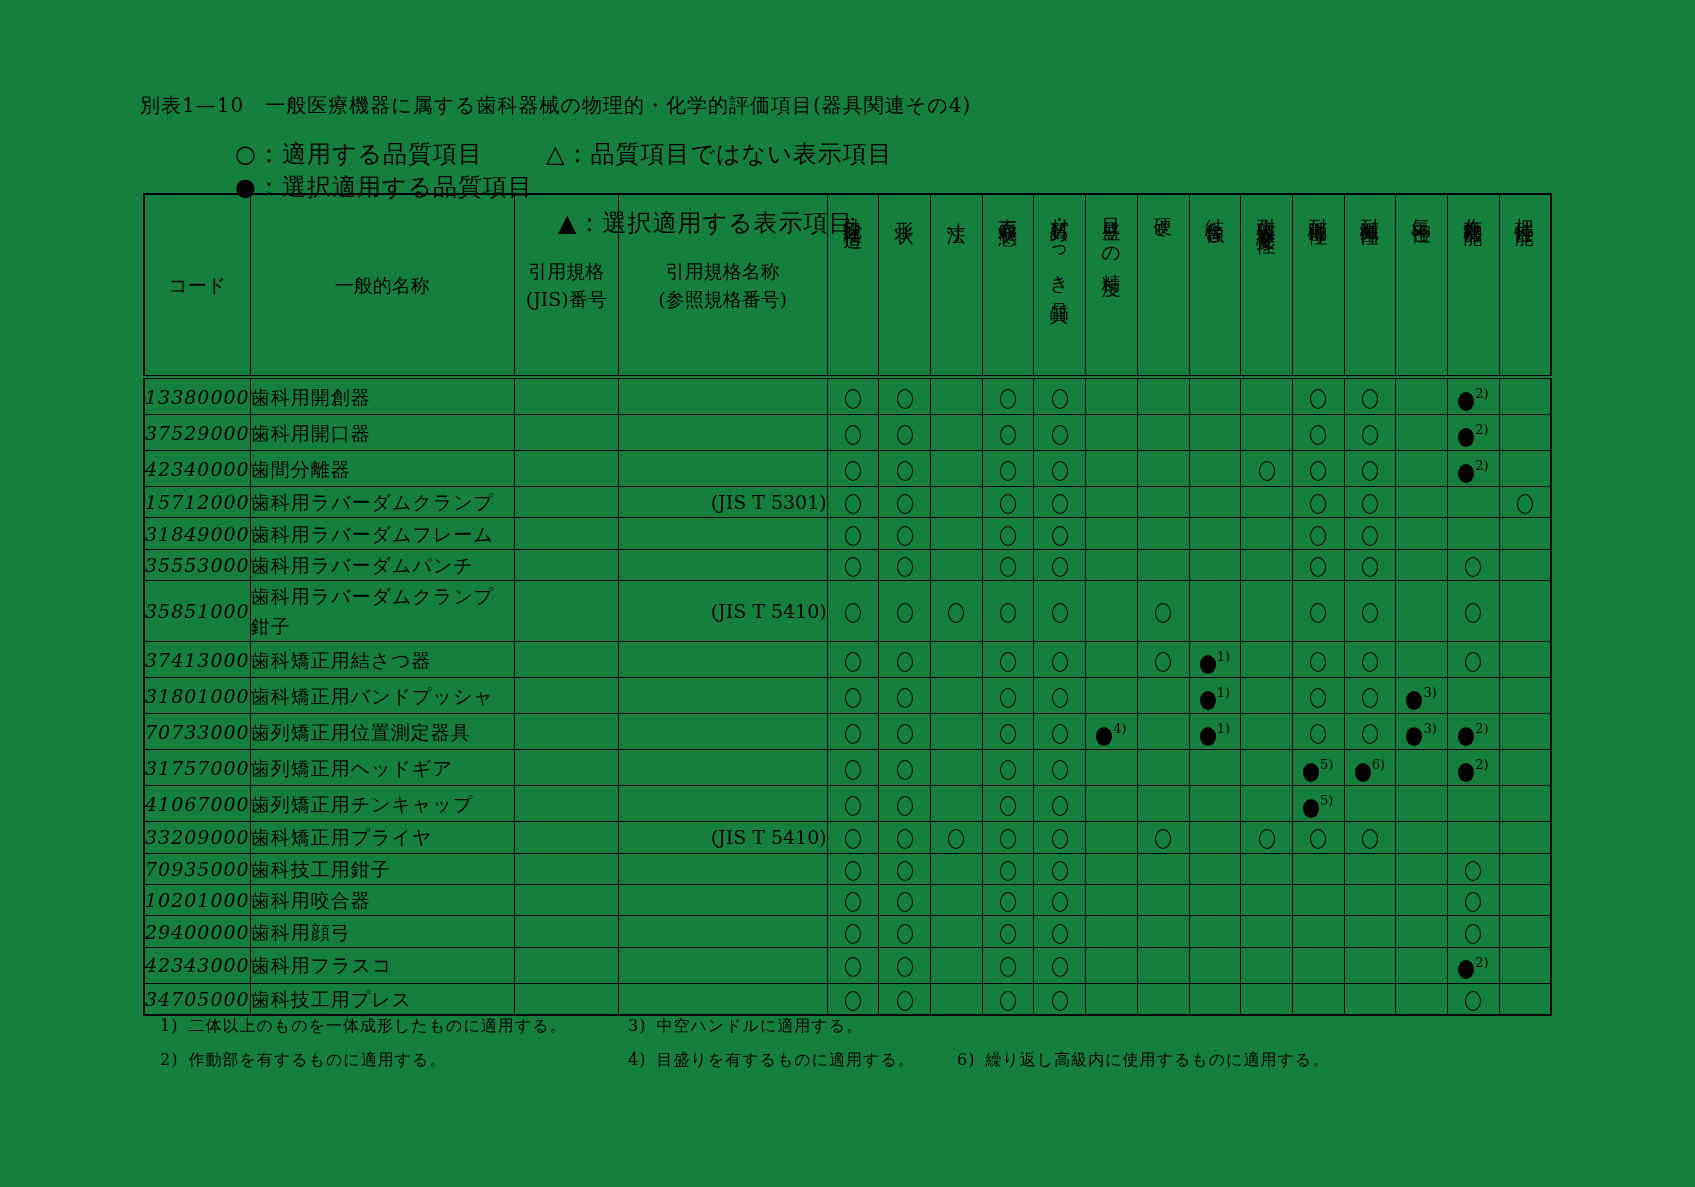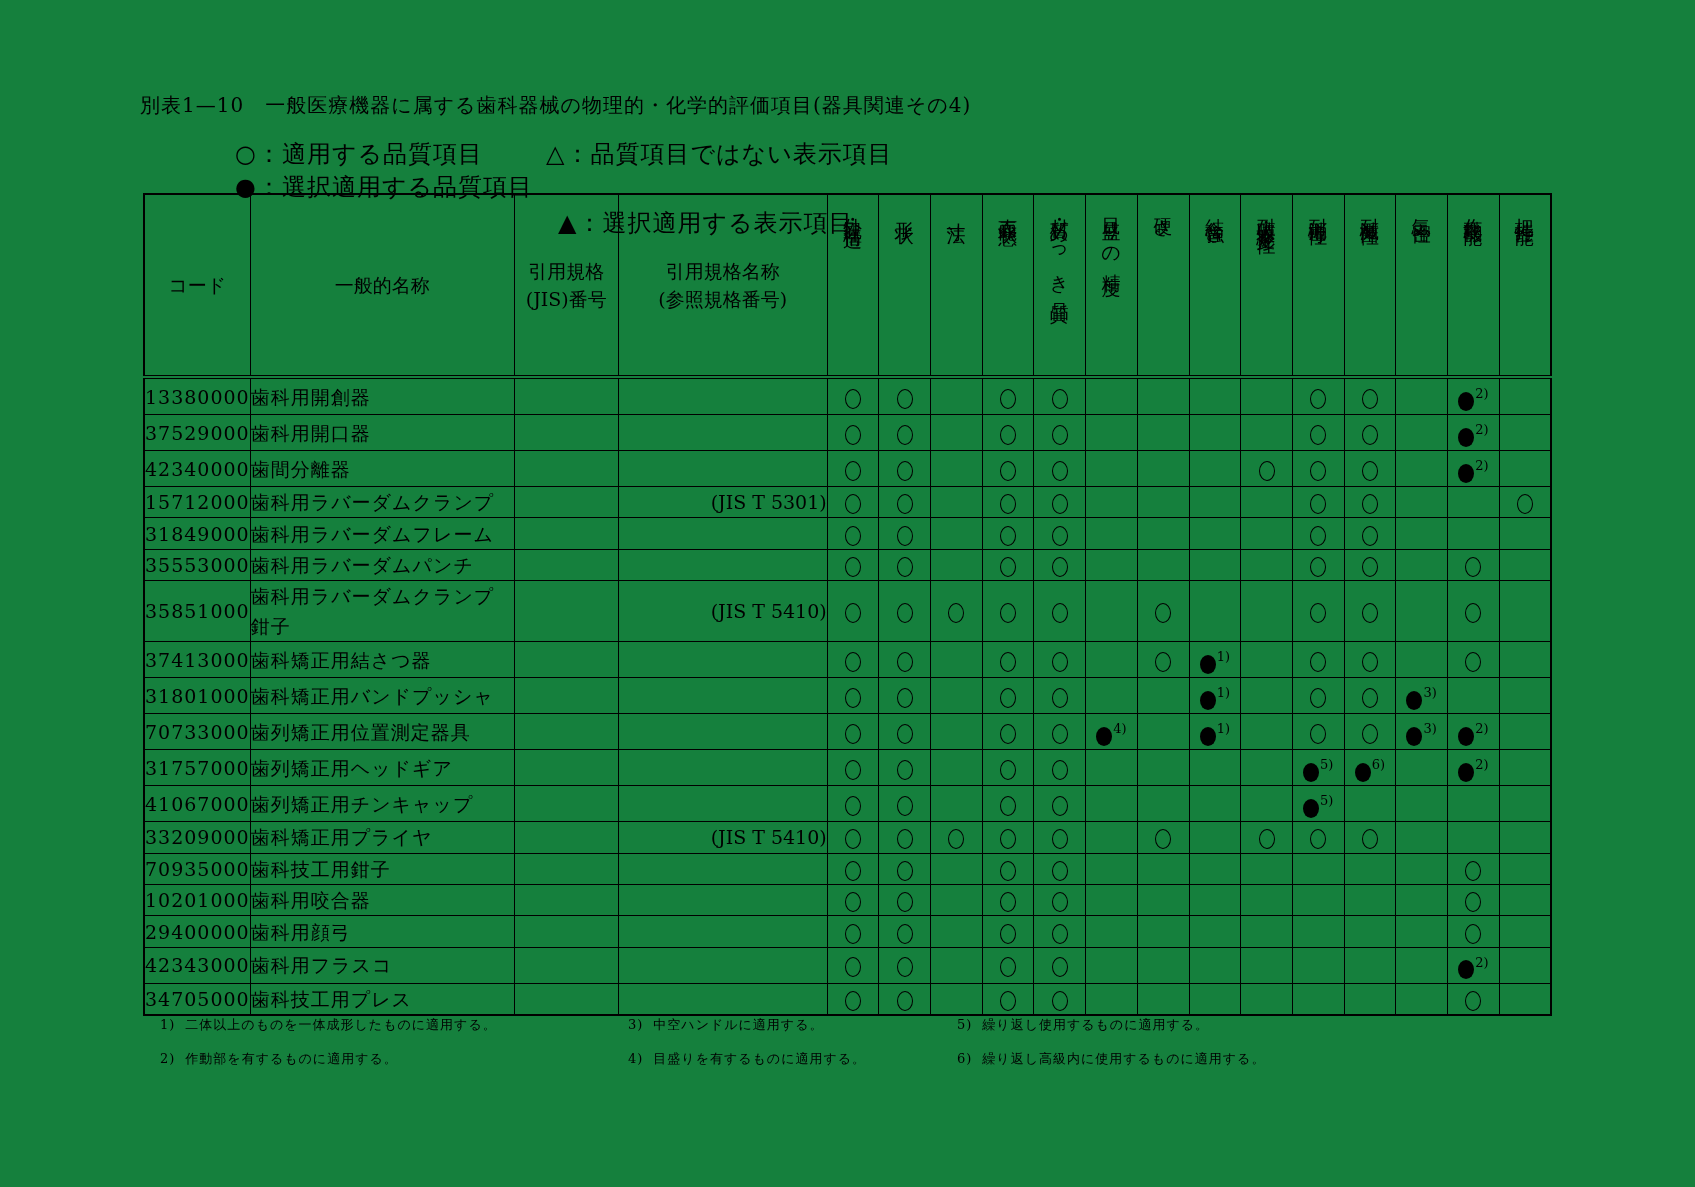--- a/index.html
+++ b/index.html
@@ -48,21 +48,21 @@
     text-orientation:upright;
     letter-spacing:3px;
     padding-top:8px;
     line-height:1.0;
   }
   .hline{display:block;line-height:1.5;}
   table.eval tbody td{
     height:30.4px;
     line-height:30px;
   }
-  td.code{text-align:center;letter-spacing:1px;}
+  td.code{text-align:center;letter-spacing:1px;font-style:italic;}
   td.name{text-align:left;padding-left:9px;letter-spacing:1px;}
   td.jis{text-align:center;}
   td.ref{text-align:right;font-size:18px;letter-spacing:0px;}
   td.mark{text-align:center;vertical-align:middle;}
   .ring{
     display:inline-block;
     width:14px;height:18px;
     border:1px solid #000;
     border-radius:50%;
     vertical-align:middle;
@@ -75,21 +75,21 @@
     background:#000;
     vertical-align:middle;
   }
   .fnsup{
     display:inline-block;
     font-size:13px;
     vertical-align:8px;
     margin-left:1px;
     letter-spacing:0;
   }
-  .footnote{font-size:13px;letter-spacing:1px;}
+  .footnote{font-size:16px;letter-spacing:1px;}
   .fn-num{display:inline-block;margin-right:10px;}
 </style>
 </head>
 <body>
 
 <div class="page">
 
   <div class="abs title">別表1—10　一般医療機器に属する歯科器械の物理的・化学的評価項目(器具関連その4)</div>
 
   <div class="abs legend-item lg0">○：適用する品質項目</div>
@@ -519,20 +519,17 @@
   </div>
   <div class="abs footnote" style="left:160px;top:1050px;">
     <span class="fn-num">2)</span><span>作動部を有するものに適用する。</span>
   </div>
   <div class="abs footnote" style="left:628px;top:1016px;">
     <span class="fn-num">3)</span><span>中空ハンドルに適用する。</span>
   </div>
   <div class="abs footnote" style="left:628px;top:1050px;">
     <span class="fn-num">4)</span><span>目盛りを有するものに適用する。</span>
   </div>
-  <div class="abs footnote" style="left:957px;top:1016px;">
-    <span class="fn-num">5)</span><span>繰り返し使用するものに適用する。</span>
-  </div>
   <div class="abs footnote" style="left:957px;top:1050px;">
     <span class="fn-num">6)</span><span>繰り返し高級内に使用するものに適用する。</span>
   </div>
 
 </div>
 
 </body></html>

